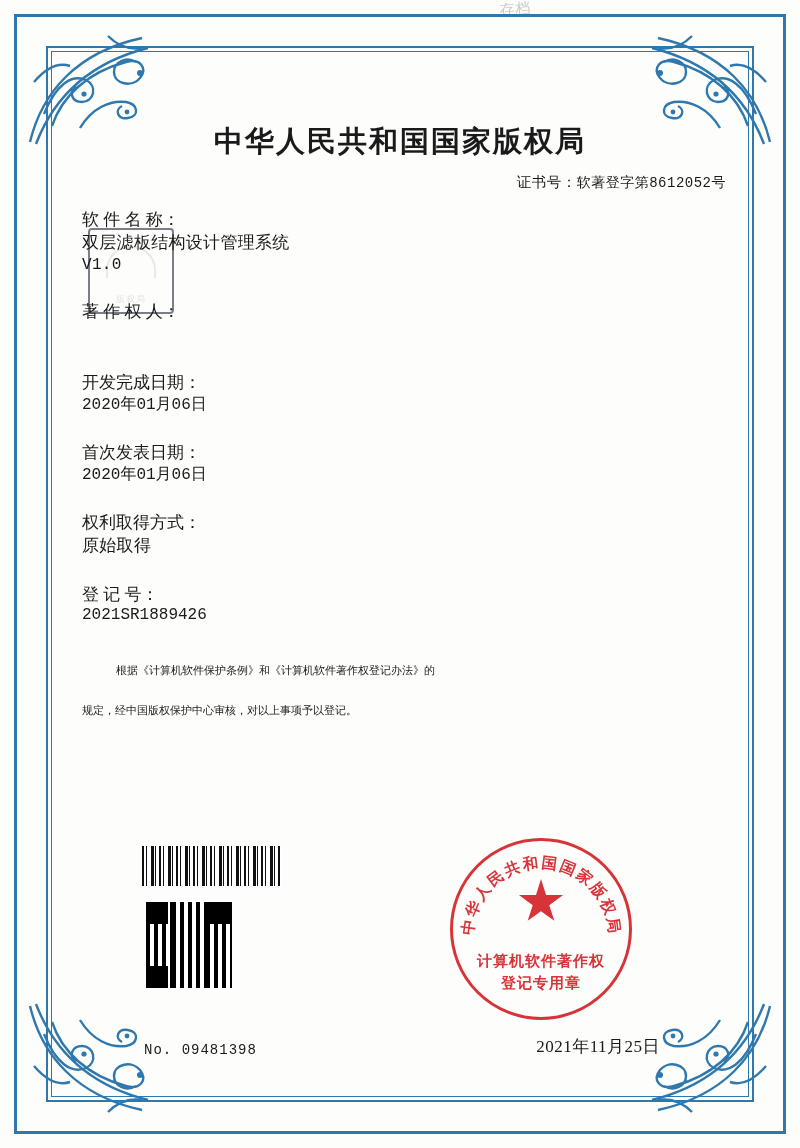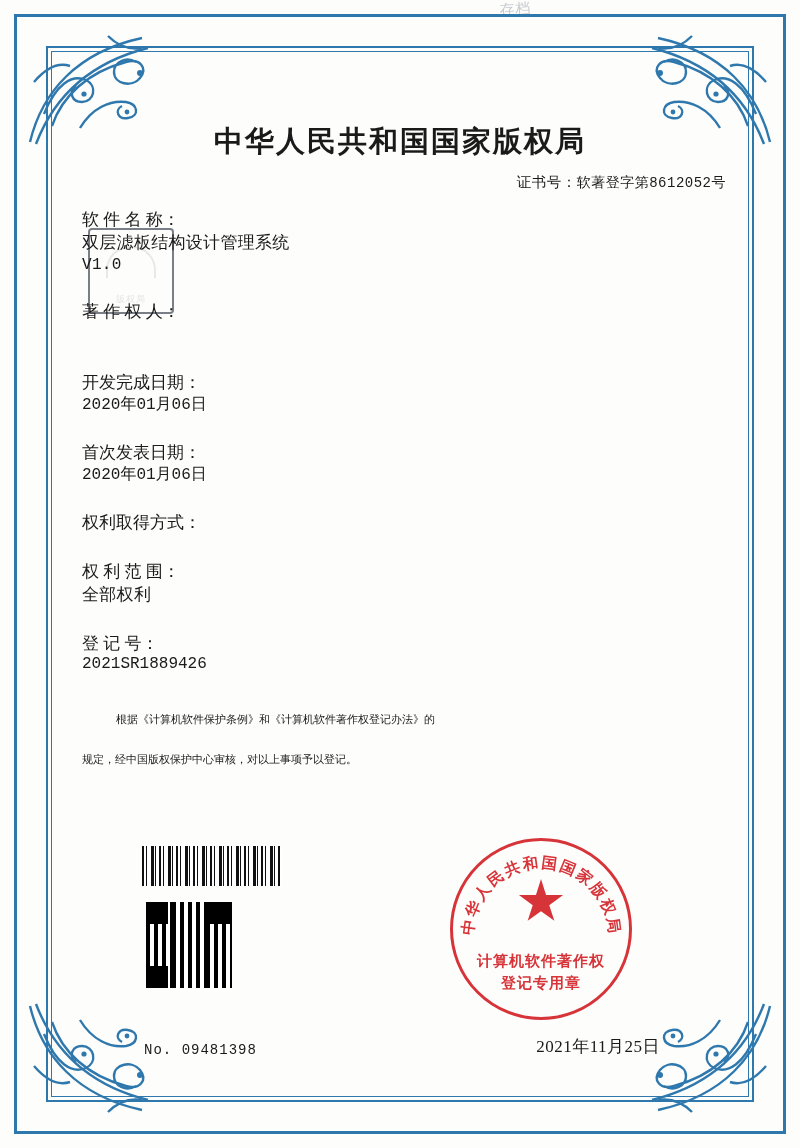--- a/index.html
+++ b/index.html
@@ -435,26 +435,23 @@
         <span class="field-value mono">2020年01月06日</span>
       </div>
 
       <div class="field-row">
         <span class="field-label">首次发表日期：</span>
         <span class="field-value mono">2020年01月06日</span>
       </div>
 
       <div class="field-row">
         <span class="field-label">权利取得方式：</span>
-      </div>
-
-      <div class="field-row">
-        <span class="field-label">权 利 范 围：</span>
-        <span class="field-value">全部权利</span>
-      </div>
+        <span class="field-value">原始取得</span>
+      </div>
+
 
       <div class="field-row">
         <span class="field-label">登  记  号：</span>
         <span class="field-value mono">2021SR1889426</span>
       </div>
 
     </div>
 
     <div class="statement">
       <span class="indent"></span><span>根据《计算机软件保护条例》和《计算机软件著作权登记办法》的</span><br>

